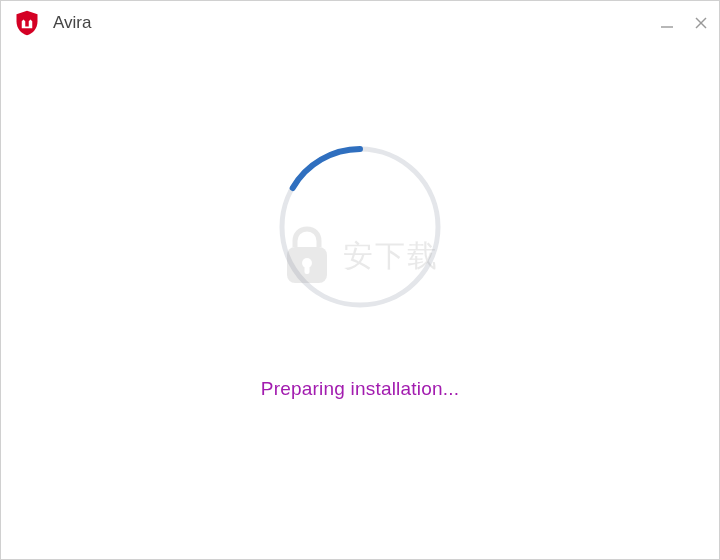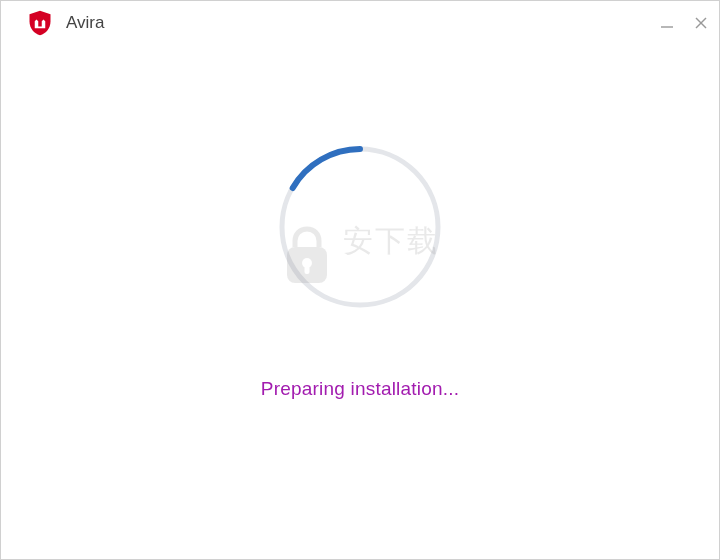--- a/index.html
+++ b/index.html
@@ -15,21 +15,20 @@
       overflow: hidden;
       border: 1px solid #d0d0d0;
     }
     .titlebar {
       height: 44px;
       display: flex;
       align-items: center;
       padding: 0 12px;
       background: #ffffff;
       position: relative;
-      margin-left: 13px;
     }
     .logo {
       width: 28px;
       height: 28px;
       margin-right: 12px;
       display: flex;
       align-items: center;
       justify-content: center;
     }
     .app-title {
@@ -90,21 +89,21 @@
       letter-spacing: 0.2px;
     }
     .watermark {
       position: absolute;
       left: 50%;
       top: 41%;
       transform: translate(-50%, -50%);
       pointer-events: none;
       opacity: 0.18;
       display: flex;
-      align-items: flex-start;
+      align-items: center;
       gap: 10px;
     }
     .watermark-lock {
       width: 52px;
       height: 62px;
     }
     .watermark-text {
       display: flex;
       flex-direction: column;
       color: #888;

